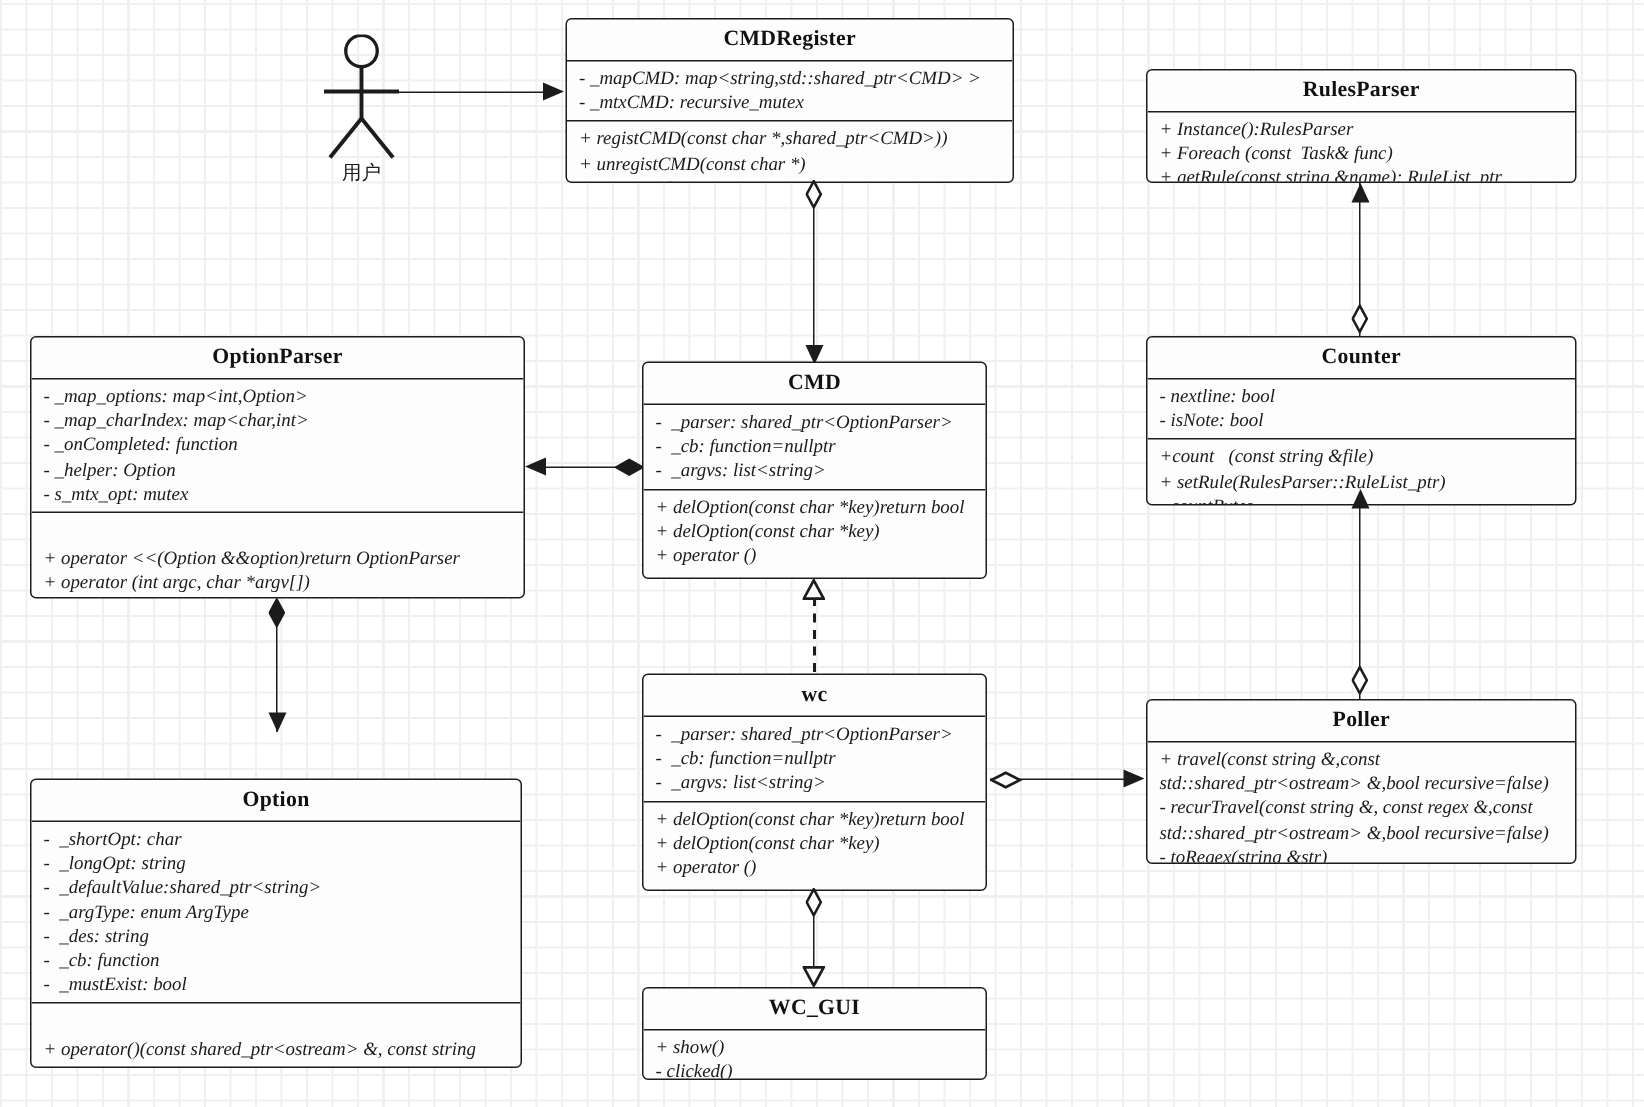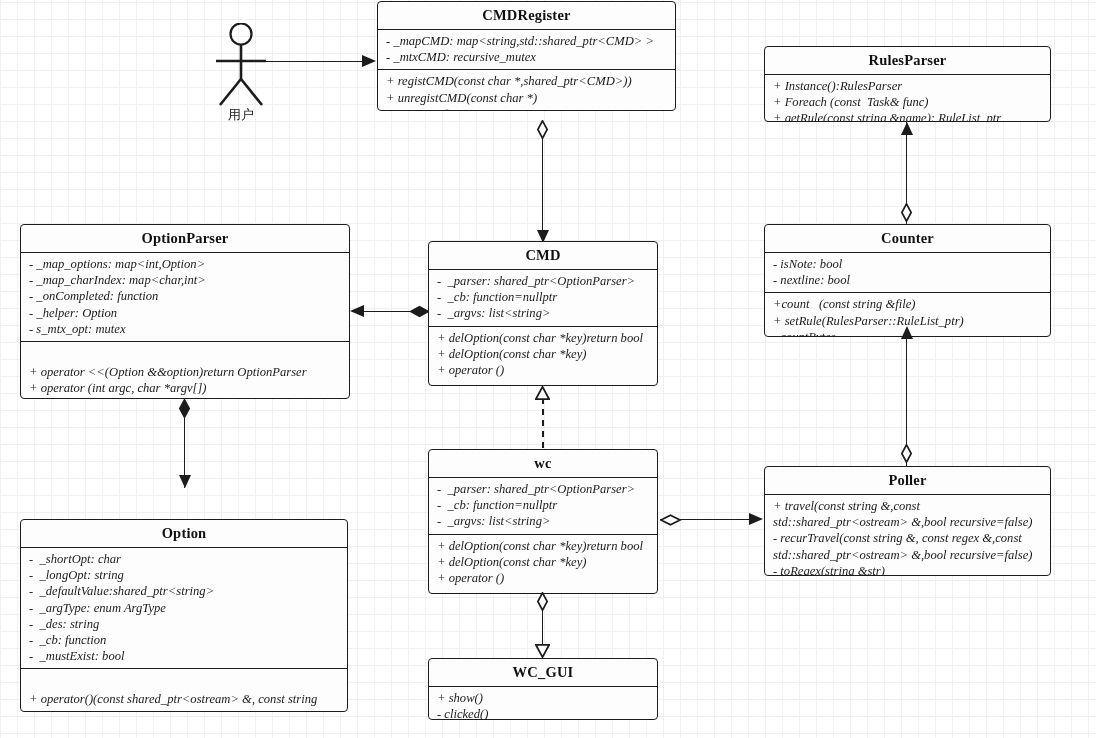--- a/index.html
+++ b/index.html
@@ -127,21 +127,21 @@
       <line x1="9" y1="38" x2="59" y2="38" stroke="#1c1c1c" stroke-width="2.6"></line>
       <line x1="34" y1="56" x2="13" y2="82" stroke="#1c1c1c" stroke-width="2.6"></line>
       <line x1="34" y1="56" x2="55" y2="82" stroke="#1c1c1c" stroke-width="2.6"></line>
     </svg>
   </div>
   <div class="actor-label" style="left:201px; top:106px;">用户</div>
 
   <div class="hline" style="left:216px; top:61px; width:146px;"></div>
   <div class="arrow-right" style="left:362px; top:55px;"></div>
 
-  <div class="umlbox" style="left:377px; top:1px; width:299px; height:110px;">
+  <div class="umlbox" style="left:377px; top:12px; width:299px; height:110px;">
     <div class="uml-title">CMDRegister</div>
     <div class="uml-sep uml-sec">
       <div class="uml-line">- _mapCMD: map&lt;string,std::shared_ptr&lt;CMD&gt; &gt;</div>
       <div class="uml-line">- _mtxCMD: recursive_mutex</div>
     </div>
     <div class="uml-sep uml-sec">
       <div class="uml-line">+ registCMD(const char *,shared_ptr&lt;CMD&gt;))</div>
       <div class="uml-line">+ unregistCMD(const char *)</div>
       <div class="uml-line">+ operator()</div>
     </div>
@@ -220,22 +220,22 @@
   <div class="vline dashed" style="left:542px; top:398px; height:50px;"></div>
   <div class="tri-open-wrap" style="left:535px; top:386px;">
     <svg width="15" height="14" viewBox="0 0 15 14">
         <polygon points="7.5,0.9 14.1,13.1 0.9,13.1" fill="#ffffff" stroke="#1c1c1c" stroke-width="1.8"></polygon>
       </svg>
   </div>
 
   <div class="umlbox" style="left:764px; top:224px; width:287px; height:113px;">
     <div class="uml-title">Counter</div>
     <div class="uml-sep uml-sec">
+      <div class="uml-line">- nextline: bool</div>
       <div class="uml-line">- isNote: bool</div>
-      <div class="uml-line">- nextline: bool</div>
     </div>
     <div class="uml-sep uml-sec">
       <div class="uml-line">+count   (const string &amp;file)</div>
       <div class="uml-line">+ setRule(RulesParser::RuleList_ptr)</div>
       <div class="uml-line">- countBytes</div>
     </div>
   </div>
 
   <div class="vline" style="left:906px; top:337px; height:129px;"></div>
   <div class="arrow-up" style="left:901px; top:326px;"></div>

